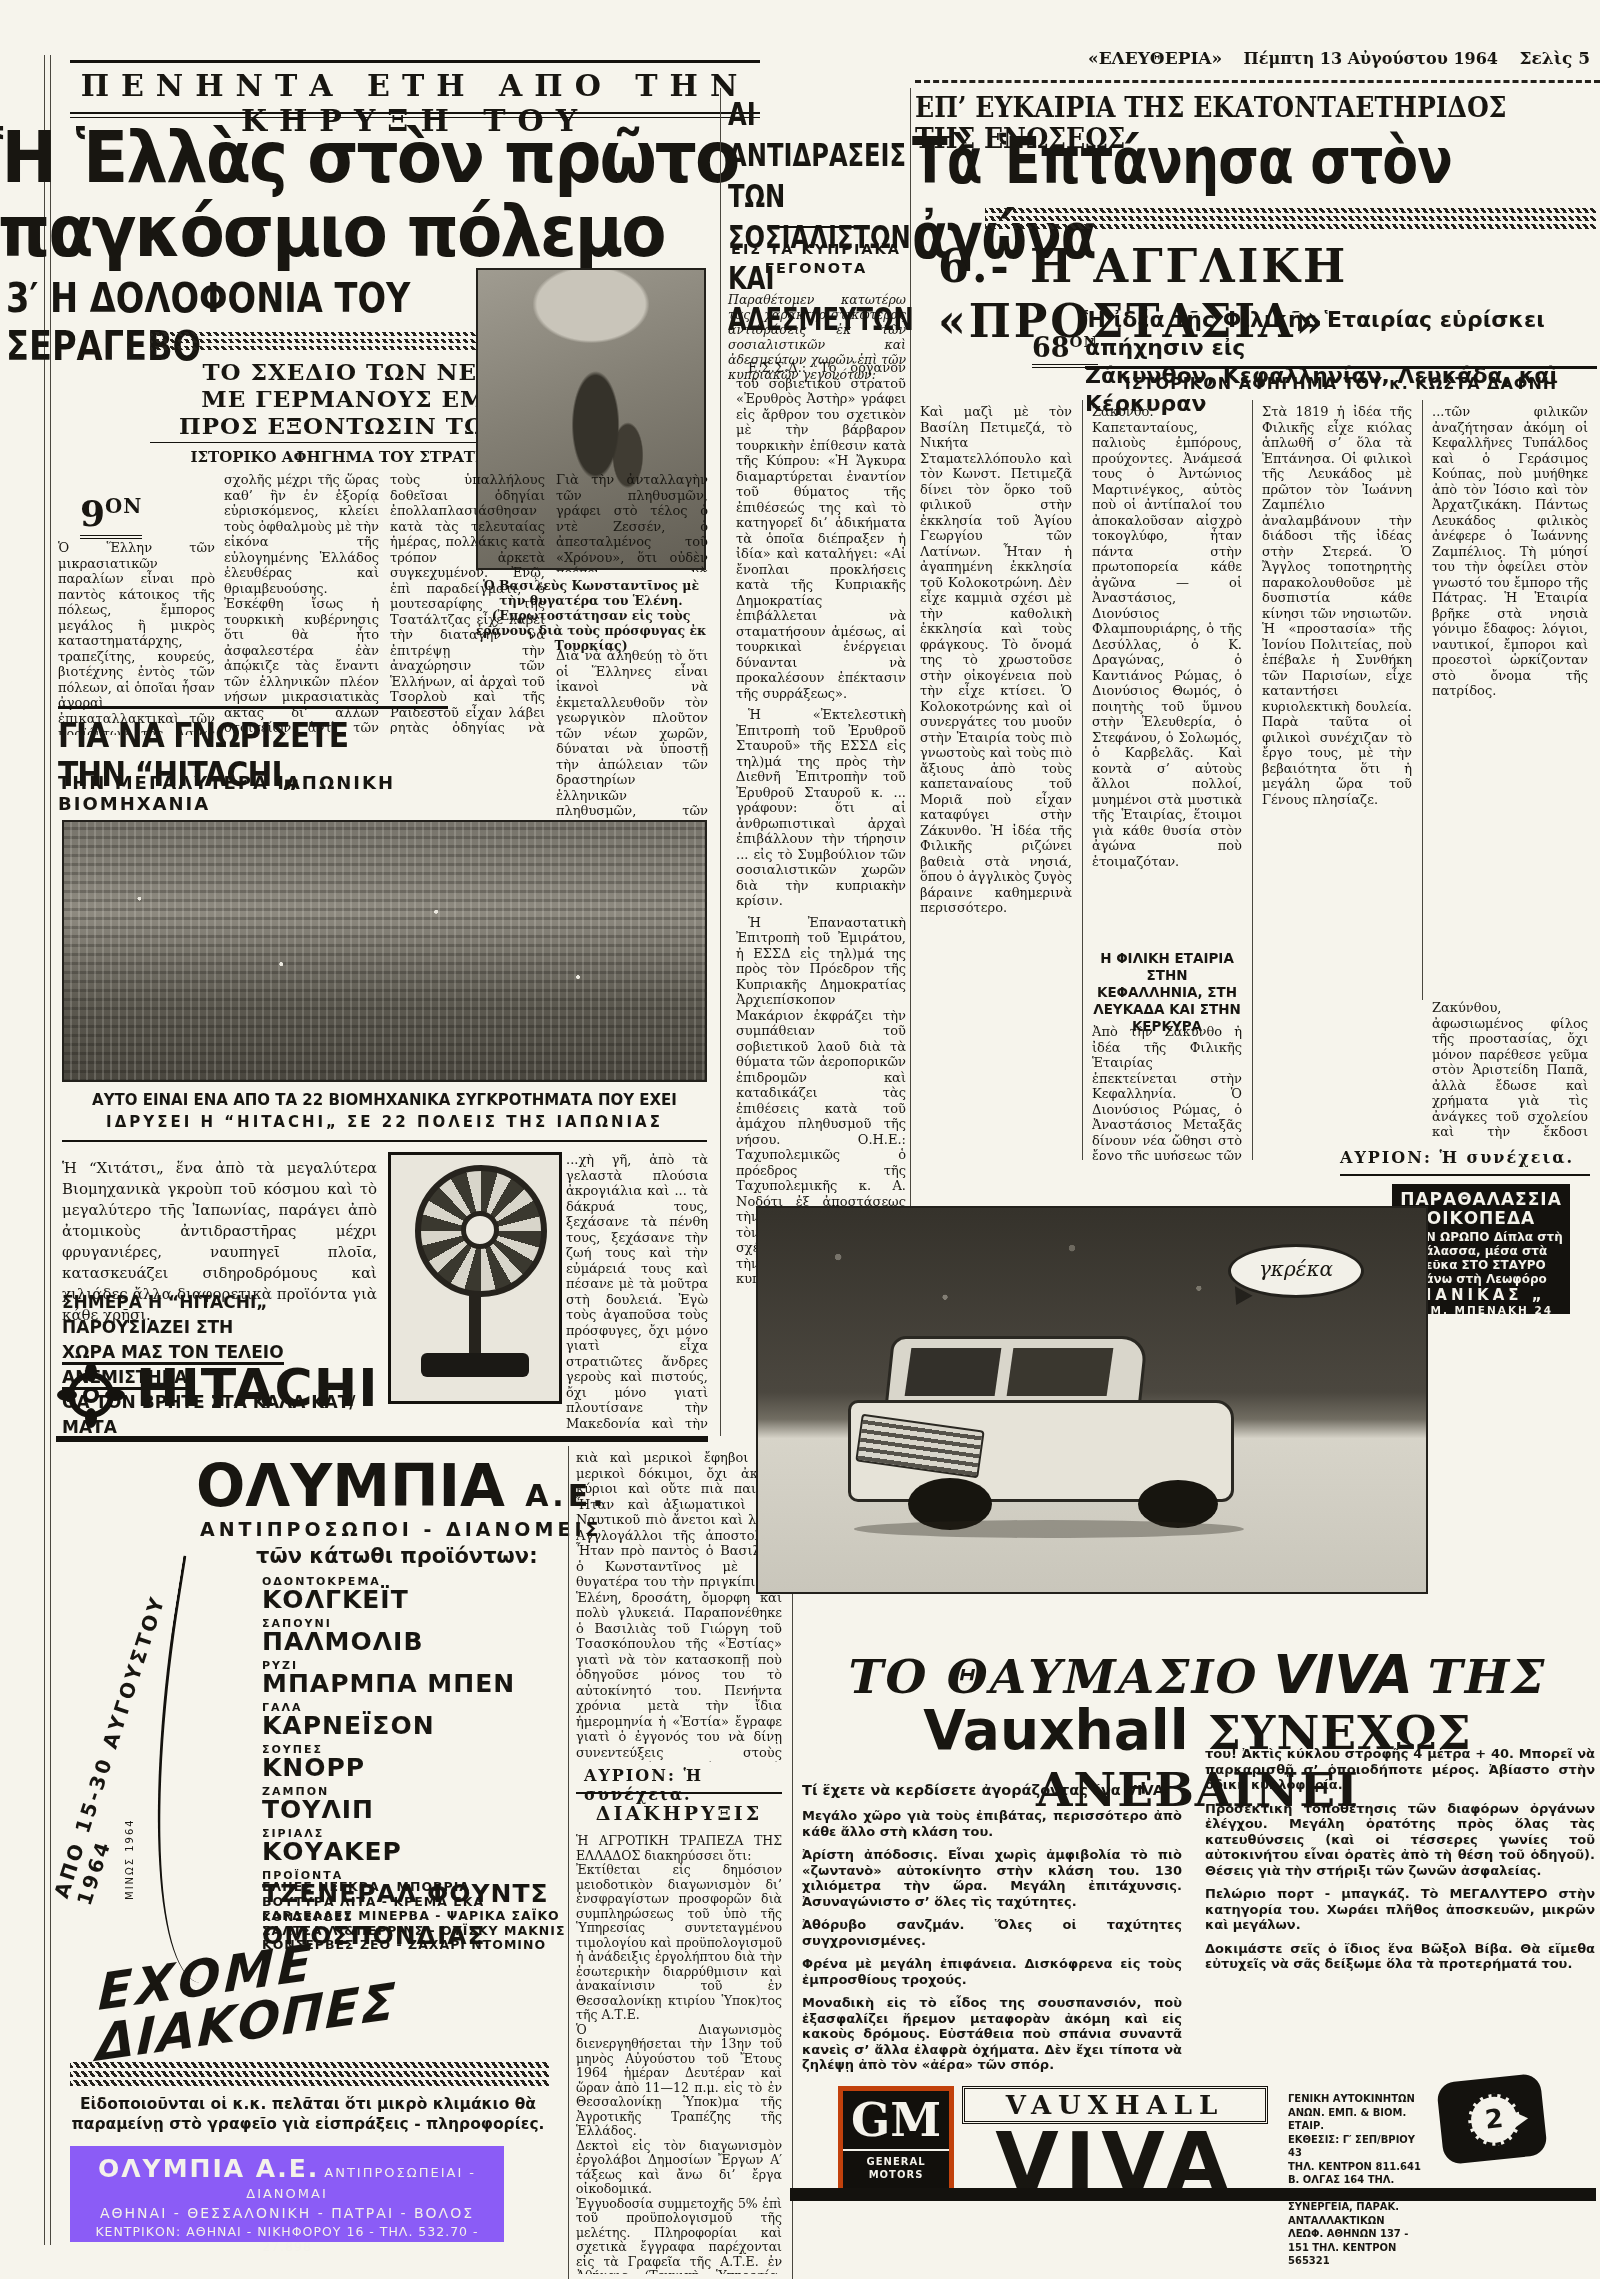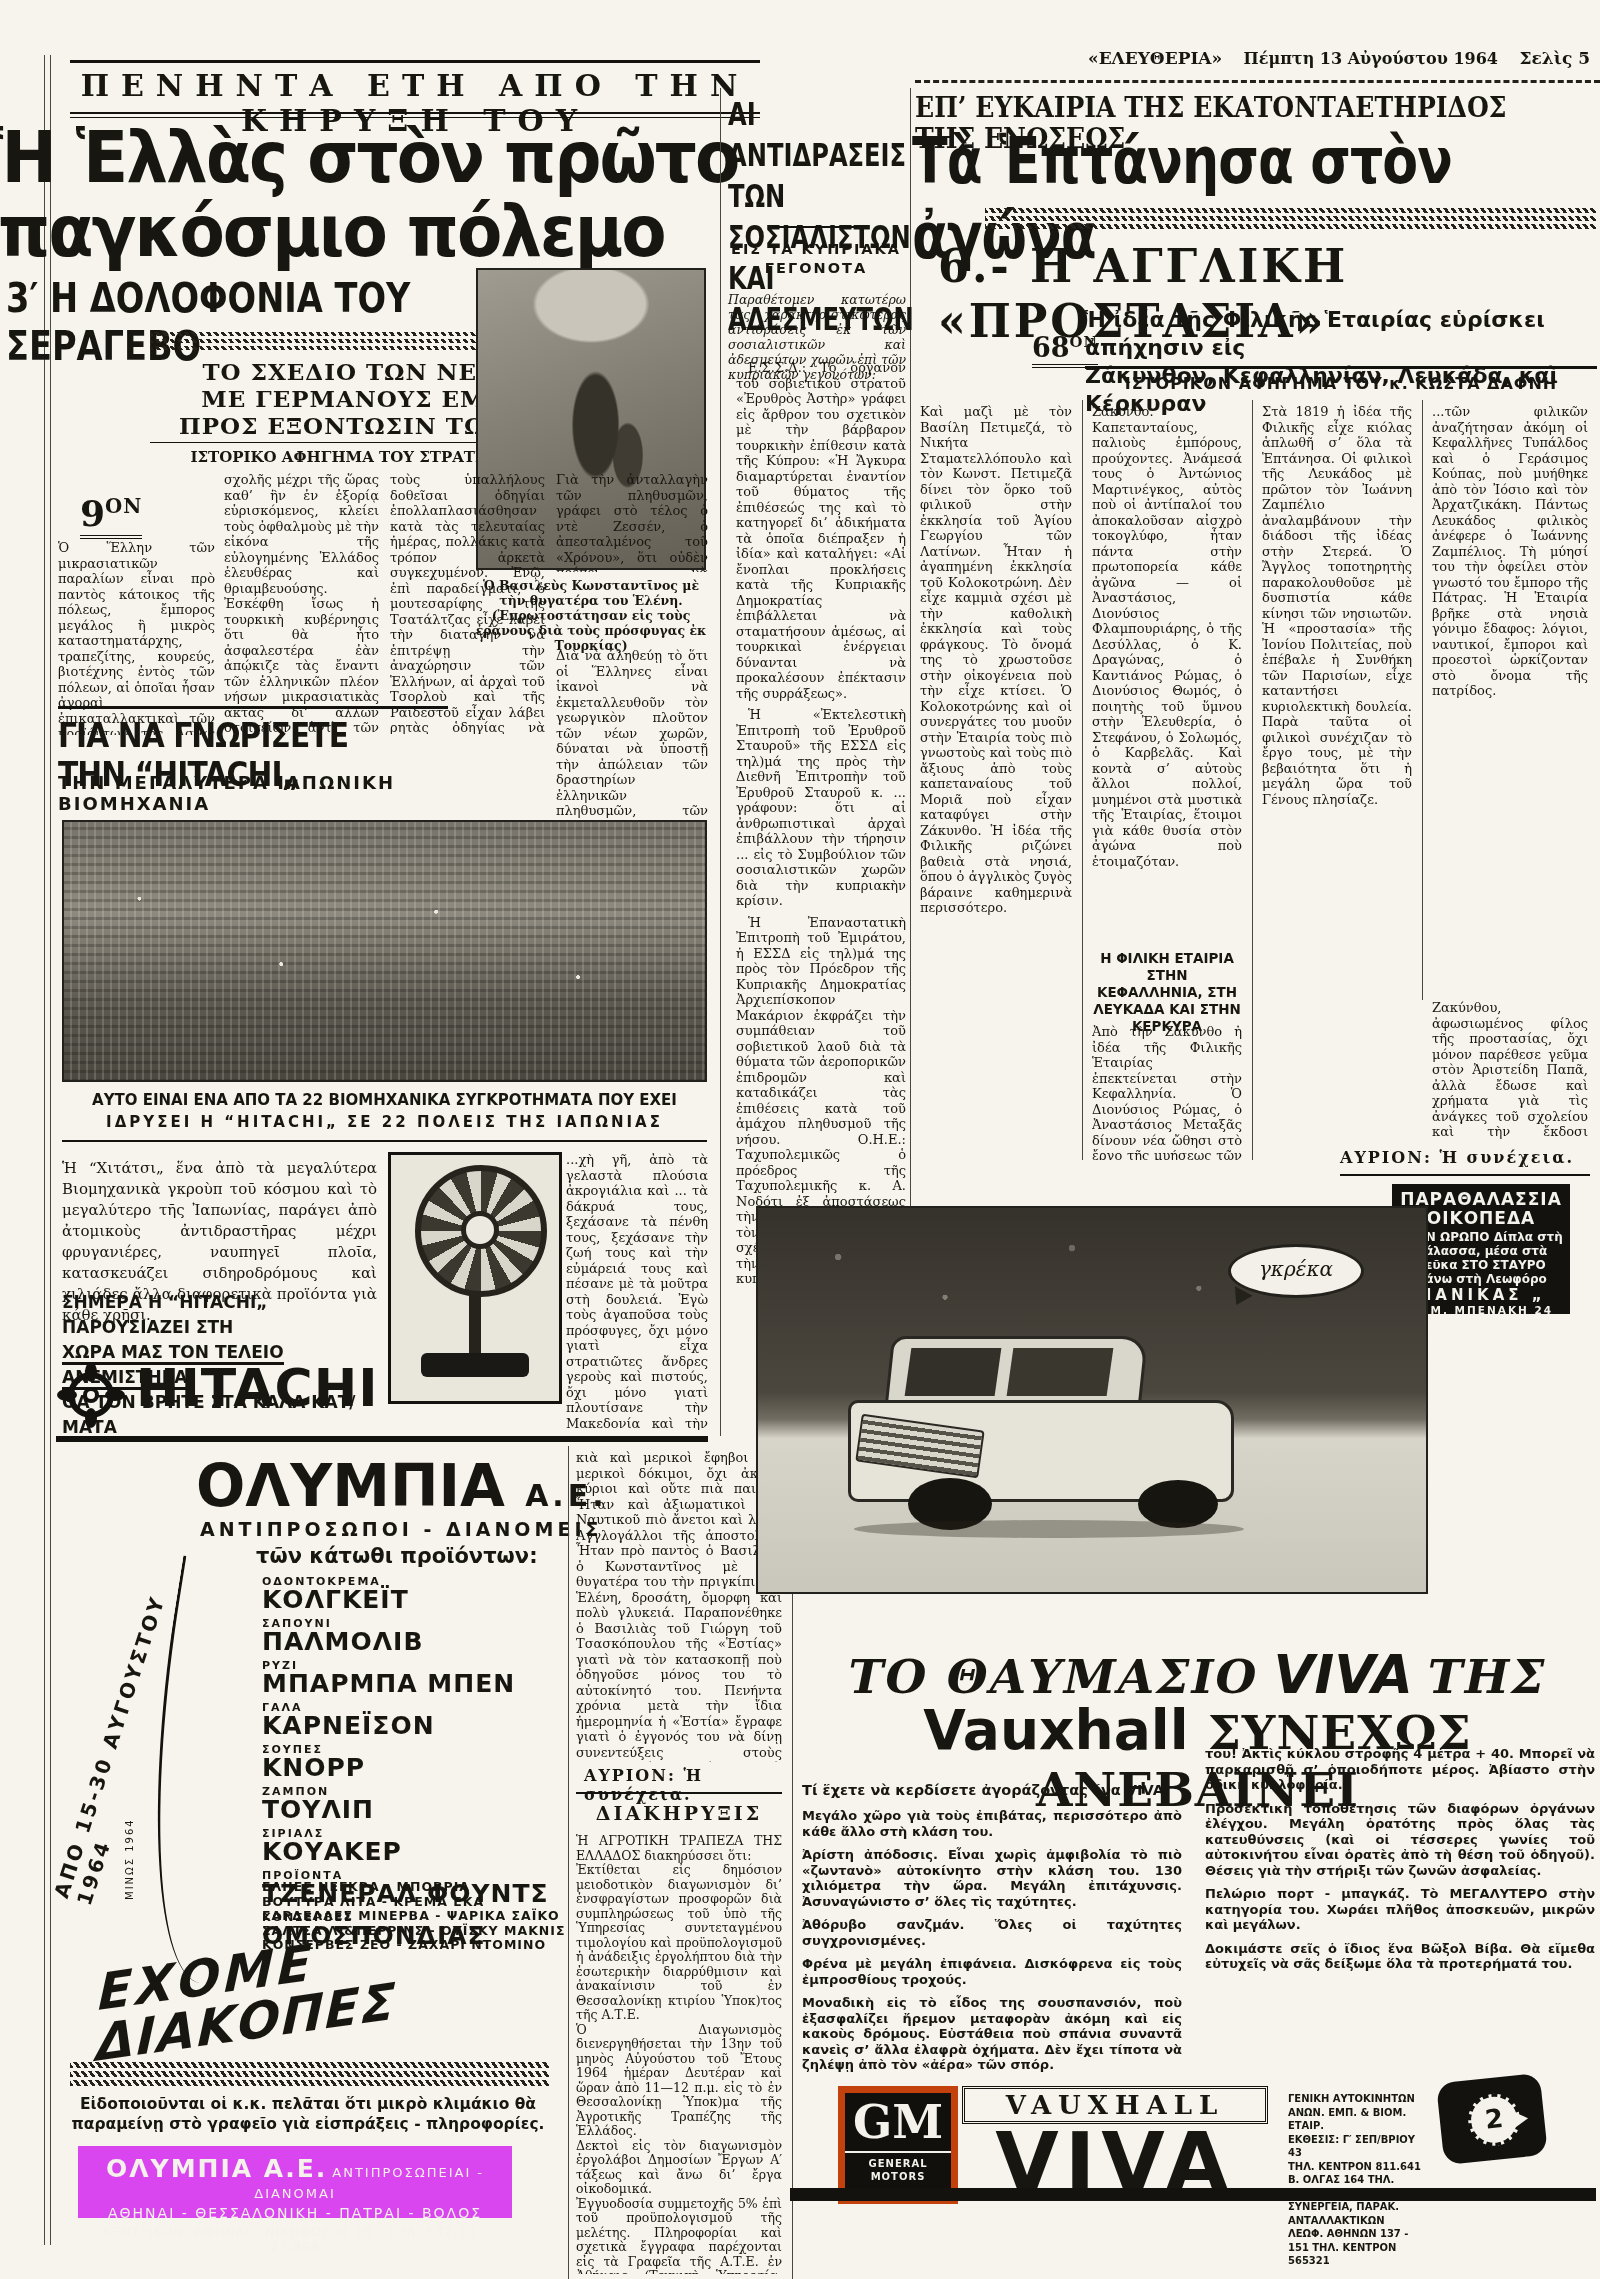--- a/index.html
+++ b/index.html
@@ -172,21 +172,21 @@
     <div style="font-size:50px;line-height:52px;letter-spacing:2px;">ΔΙΑΚΟΠΕΣ</div>
   </div>
   <div class="abs" style="left:70px;top:2062px;width:480px;">
     <div class="wave-rule" style="height:6px;"></div>
       <div class="wave-rule" style="height:6px;"></div>
       <div class="wave-rule" style="height:6px;"></div>
   </div>
   <div class="abs ctr sans" style="left:62px;top:2094px;width:492px;font-size:15.5px;line-height:20px;font-weight:600;">Εἰδοποιοῦνται οἱ κ.κ. πελᾶται ὅτι μικρὸ κλιμάκιο θὰ παραμείνῃ στὸ γραφεῖο γιὰ εἰσπράξεις - πληροφορίες.</div>
   <div class="abs sans" style="left:124px;top:1900px;font-size:10px;letter-spacing:2px;transform:rotate(-90deg);transform-origin:left top;">ΜΙΝΩΣ 1964</div>
 
-  <div class="abs ctr" style="left:78px;top:2146px;width:434px;height:72px;background:#d946ef;color:#f4f2ea;">
+  <div class="abs ctr" style="left:70px;top:2146px;width:434px;height:96px;background:#8b5cf6;color:#f4f2ea;">
     <div class="sans" style="margin-top:8px;"><span style="font-size:25px;font-weight:900;letter-spacing:2px;">ΟΛΥΜΠΙΑ Α.Ε.</span> <span style="font-size:13px;letter-spacing:2px;">ΑΝΤΙΠΡΟΣΩΠΕΙΑΙ - ΔΙΑΝΟΜΑΙ</span></div>
     <div class="sans" style="font-size:14px;letter-spacing:2px;margin-top:3px;">ΑΘΗΝΑΙ - ΘΕΣΣΑΛΟΝΙΚΗ - ΠΑΤΡΑΙ - ΒΟΛΟΣ</div>
     <div class="sans" style="font-size:12.5px;letter-spacing:1px;margin-top:3px;">ΚΕΝΤΡΙΚΟΝ: ΑΘΗΝΑΙ - ΝΙΚΗΦΟΡΟΥ 16 - ΤΗΛ. 532.70 - 27.898</div>
   </div>
 
   <div class="abs vrule" style="left:720px;top:88px;height:1348px;"></div>
   <div class="abs vrule" style="left:910px;top:88px;height:1348px;"></div>
   <div class="abs sans pre" style="left:728px;top:94px;width:230px;font-size:31px;line-height:41px;font-weight:700;transform:scaleX(.78);transform-origin:left top;">ΑΙ ΑΝΤΙΔΡΑΣΕΙΣ
 ΤΩΝ ΣΟΣΙΑΛΙΣΤΩΝ
 ΚΑΙ ΑΔΕΣΜΕΥΤΩΝ</div>
@@ -300,21 +300,21 @@
     <p class="vb">Μοναδικὴ εἰς τὸ εἶδος της σουσπανσιόν, ποὺ ἐξασφαλίζει ἤρεμον μεταφορὰν ἀκόμη καὶ εἰς κακοὺς δρόμους. Εὐστάθεια ποὺ σπάνια συναντᾶ κανεὶς σ’ ἄλλα ἐλαφρὰ ὀχήματα. Δὲν ἔχει τίποτα νὰ ζηλέψῃ ἀπὸ τὸν «ἀέρα» τῶν σπόρ.</p>
 
   </div>
   <div class="abs sans" style="left:1205px;top:1746px;width:390px;height:330px;overflow:hidden;">
     <p class="vb">του! Ἀκτὶς κύκλου στροφῆς 4 μέτρα + 40. Μπορεῖ νὰ παρκαρισθῇ σ’ ὁποιοδήποτε μέρος. Ἀβίαστο στὴν ὁδικὴ κυκλοφορία.</p>
     <p class="vb">Προσεκτικὴ τοποθέτησις τῶν διαφόρων ὀργάνων ἐλέγχου. Μεγάλη ὁρατότης πρὸς ὅλας τὰς κατευθύνσεις (καὶ οἱ τέσσερες γωνίες τοῦ αὐτοκινήτου εἶναι ὁρατὲς ἀπὸ τὴ θέση τοῦ ὁδηγοῦ). Θέσεις γιὰ τὴν στήριξι τῶν ζωνῶν ἀσφαλείας.</p>
     <p class="vb">Πελώριο πορτ - μπαγκάζ. Τὸ ΜΕΓΑΛΥΤΕΡΟ στὴν κατηγορία του. Χωράει πλῆθος ἀποσκευῶν, μικρῶν καὶ μεγάλων.</p>
     <p class="vb">Δοκιμάστε σεῖς ὁ ἴδιος ἕνα Βῶξολ Βίβα. Θὰ εἴμεθα εὐτυχεῖς νὰ σᾶς δείξωμε ὅλα τὰ προτερήματά του.</p>
   </div>
 
-  <div class="abs ctr" style="left:838px;top:2086px;width:106px;height:104px;background:#12100c;border:7px solid #c2410c;color:#f4f2ea;">
+  <div class="abs ctr" style="left:838px;top:2086px;width:106px;height:104px;background:#12100c;border:5px solid #c2410c;color:#f4f2ea;">
     <div class="serif" style="font-size:46px;font-weight:900;line-height:58px;border-bottom:2px solid #f4f2ea;">GM</div>
     <div class="sans pre" style="font-size:10px;line-height:13px;font-weight:700;letter-spacing:1px;margin-top:4px;">GENERAL
 MOTORS</div>
   </div>
   <div class="abs ctr" style="left:962px;top:2086px;width:306px;">
     <div class="serif" style="font-size:26px;font-weight:800;letter-spacing:7px;border:3px double #14120e;padding:1px 4px;">VAUXHALL</div>
     <div class="sans" style="font-size:82px;font-weight:900;letter-spacing:6px;line-height:78px;">VIVA</div>
   </div>
   <div class="abs addr sans pre" style="left:1288px;top:2092px;width:150px;transform:scaleX(.95);transform-origin:left top;">ΓΕΝΙΚΗ ΑΥΤΟΚΙΝΗΤΩΝ
 ΑΝΩΝ. ΕΜΠ. &amp; ΒΙΟΜ. ΕΤΑΙΡ.

